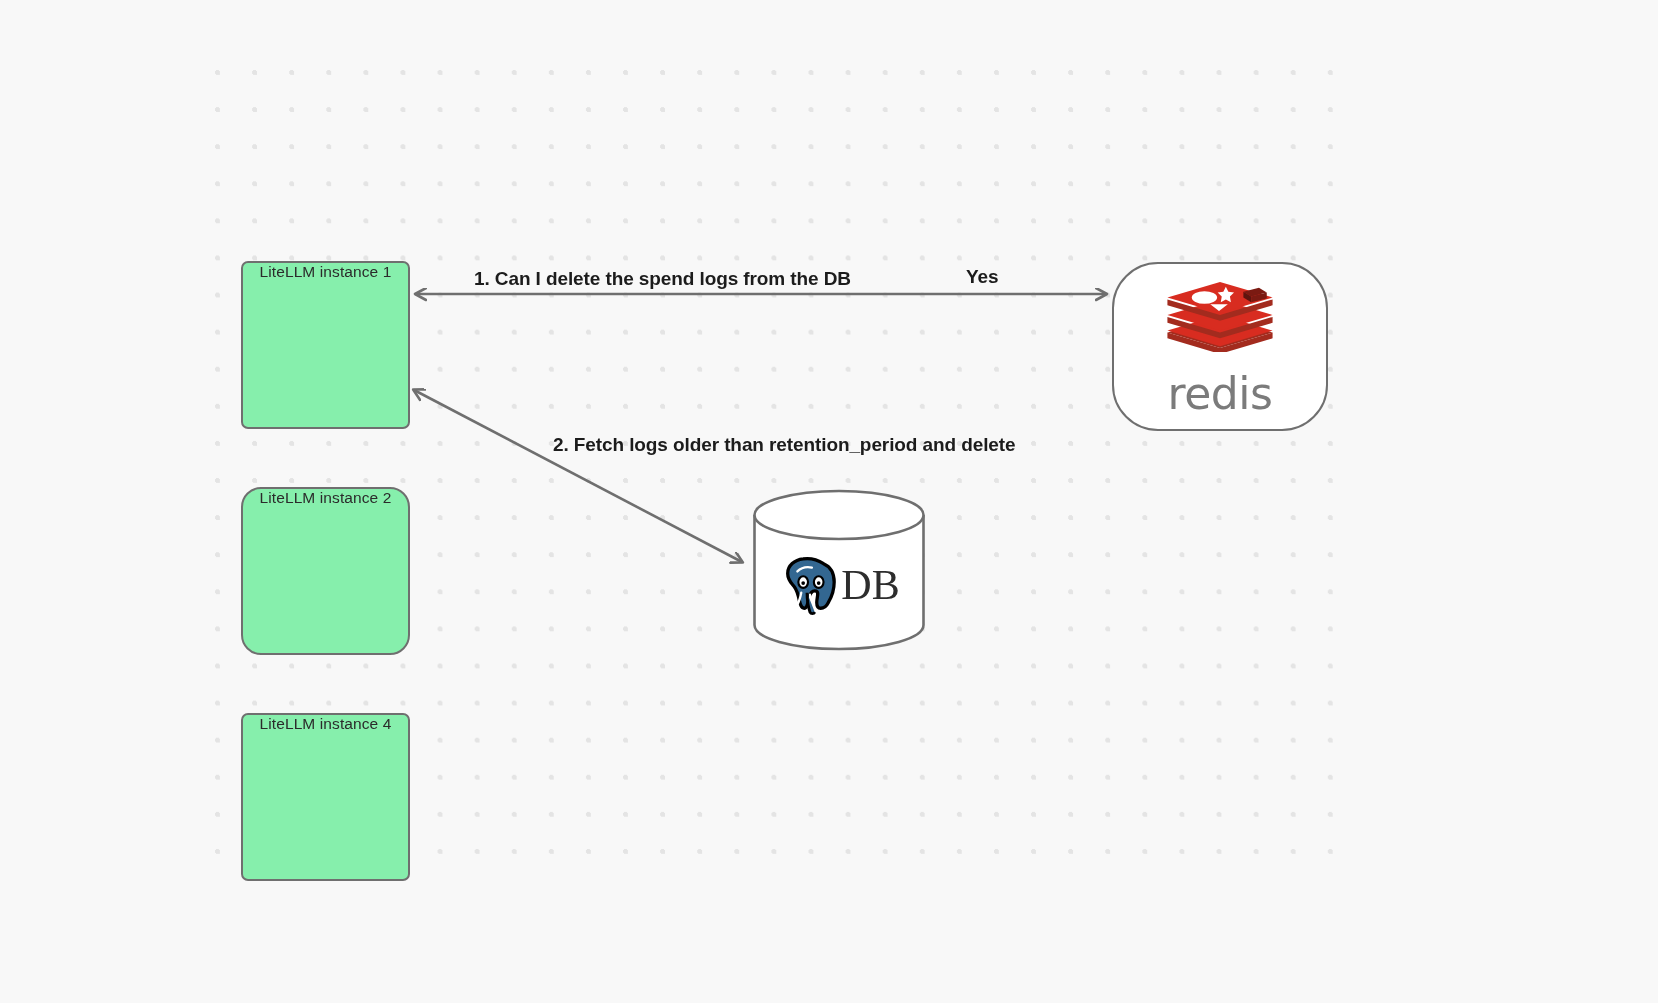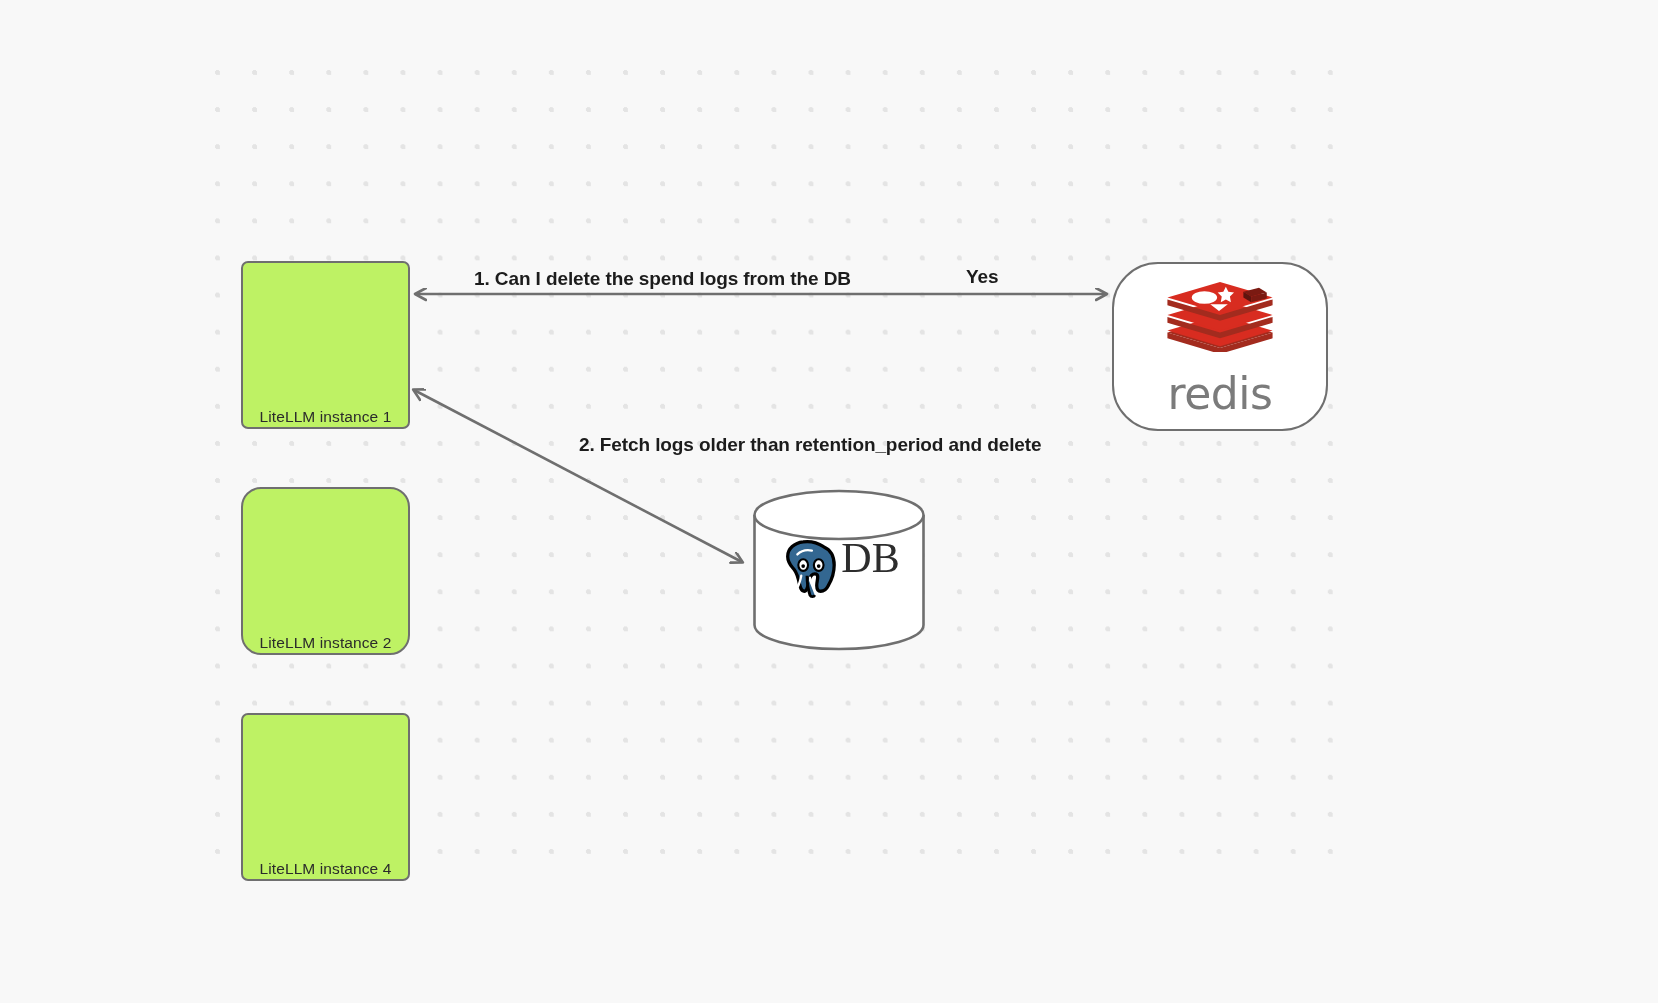--- a/index.html
+++ b/index.html
@@ -37,25 +37,25 @@
     left: 0;
     top: 0;
     width: 1658px;
     height: 1003px;
     overflow: visible;
   }
   
   .node {
     position: absolute;
     box-sizing: border-box;
-    background: #bef264;
+    background: #86efac;
     border: 2.6px solid #6f6f6f;
     border-radius: 7px;
     display: flex;
-    align-items: flex-end;
+    align-items: flex-start;
     justify-content: center;
   }
   .node-label {
     font-size: 15.5px;
     color: #2b2b2b;
     font-family: "Liberation Sans", sans-serif;
     letter-spacing: 0.1px;
     text-align: center;
     line-height: 1.2;
   }
@@ -102,20 +102,21 @@
     height: 162px;
   }
   #node-db svg { display: block; }
   .db-inner {
     position: absolute;
     left: 0;
     top: 48px;
     width: 174px;
     height: 96px;
     display: flex;
+    align-items: center;
     justify-content: center;
     gap: 1px;
   }
   .pg-elephant { width: 62px; height: 62px; display: block; }
   .db-text {
     font-size: 42px;
     font-weight: 400;
     color: #2d2d2d;
     font-family: "Liberation Serif", serif;
     letter-spacing: 0px;
@@ -126,21 +127,21 @@
     position: absolute;
     font-family: "Liberation Sans", sans-serif;
     font-weight: bold;
     font-size: 19px;
     color: #1c1c1c;
     white-space: nowrap;
     letter-spacing: -0.1px;
   }
   #label-step1 { left: 474px; top: 268px; }
   #label-step1-yes { left: 966px; top: 266px; }
-  #label-step2 { left: 579px; top: 434px; }
+  #label-step2 { left: 553px; top: 434px; }
 </style>
 </head>
 <body>
 
 <div id="canvas">
 
   <div id="dot-grid"></div>
 
   <svg id="edges" viewBox="0 0 1658 1003" xmlns="http://www.w3.org/2000/svg">
     <defs>

